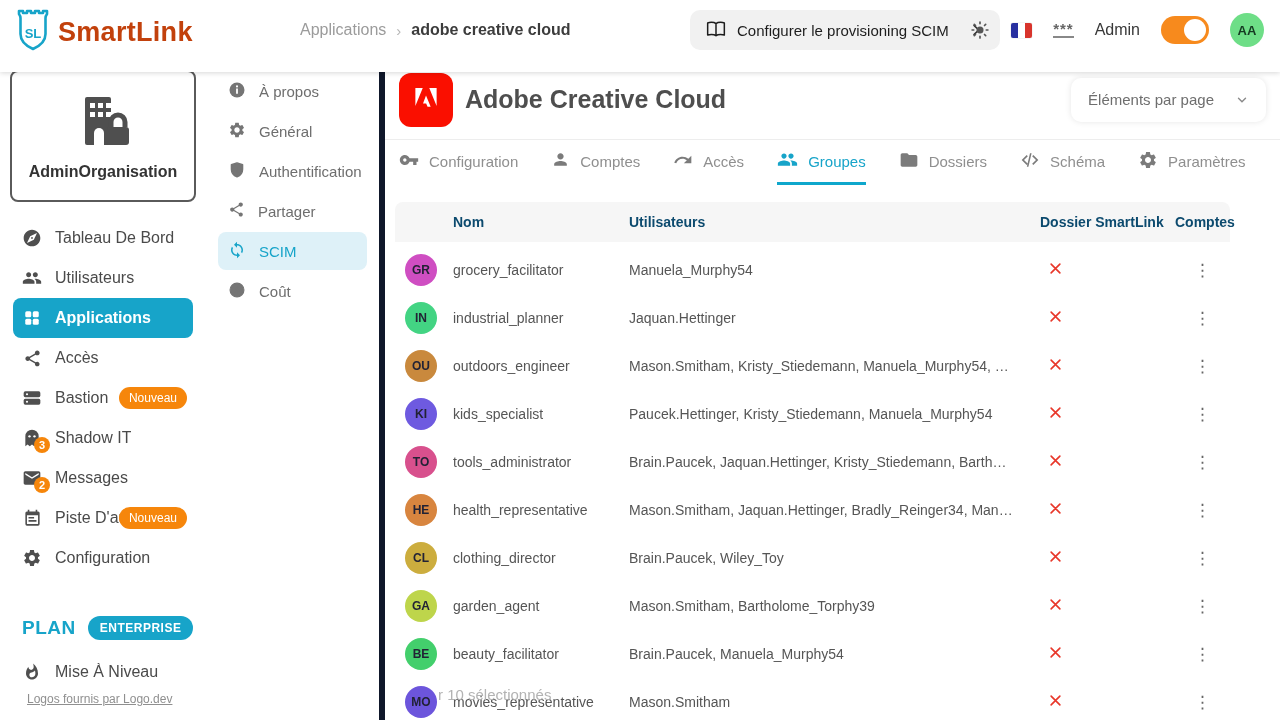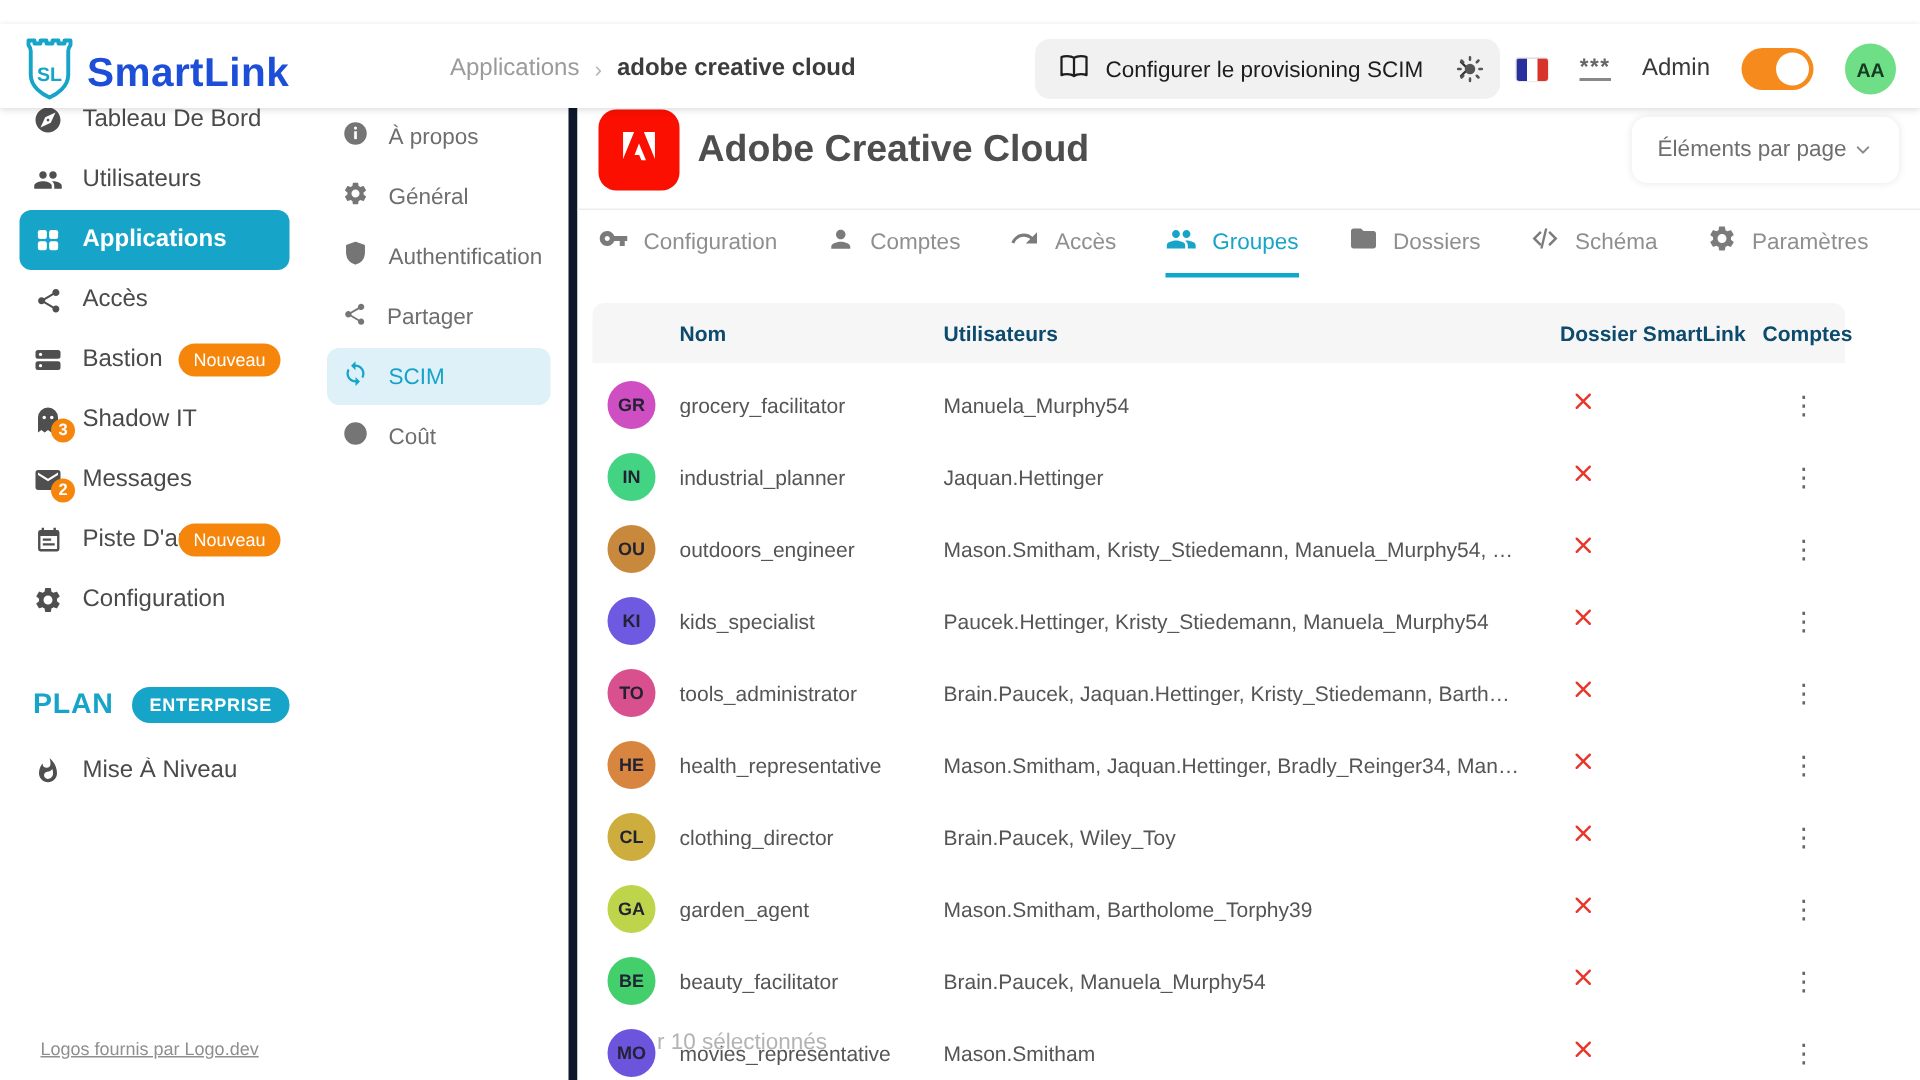--- a/index.html
+++ b/index.html
@@ -1,23 +1,23 @@
 <!DOCTYPE html>
 <html><head>
 <meta charset="utf-8">
 <style>
   * { margin:0; padding:0; box-sizing:border-box; }
   html,body { width:1280px; height:720px; overflow:hidden; background:#fff;
               font-family:"Liberation Sans", sans-serif; color:#444; }
 
   
-  .topbar { position:absolute; top:16px; left:0; width:1280px; height:56px; background:#fff;
+  .topbar { position:absolute; top:0; left:0; width:1280px; height:72px; background:#fff;
             box-shadow:0 1px 5px rgba(0,0,0,.16); z-index:20; }
   .brand { position:absolute; left:14px; top:8px; display:flex; align-items:center; gap:6px; }
-  .brand-name { font-size:27px; font-weight:bold; color:#1d4ed8; letter-spacing:.3px; }
+  .brand-name { font-size:27px; font-weight:bold; color:#c2410c; letter-spacing:.3px; }
   .crumbs { position:absolute; left:300px; top:0; height:60px; display:flex; align-items:center; gap:10px; font-size:16px; }
   .crumb-parent { color:#9b9b9b; }
   .crumb-sep { color:#b5b5b5; font-size:15px; }
   .crumb-current { color:#3c3c3c; font-weight:bold; }
   .scim-btn { position:absolute; left:690px; top:10px; height:40px; background:#f1f1f1; border:none;
               border-radius:10px; display:flex; align-items:center; gap:11px; padding:0 16px;
               font-size:15px; color:#1d1d1d; font-family:inherit; cursor:pointer; }
   .top-right { position:absolute; right:16px; top:0; height:60px; display:flex; align-items:center; gap:21px; }
   .icon-btn { background:none; border:none; cursor:pointer; display:flex; align-items:center; }
   .flag { width:21px; height:15px; border-radius:2px; overflow:hidden; display:flex; box-shadow:0 0 1px rgba(0,0,0,.4); }
@@ -61,21 +61,21 @@
   .sub-item svg { fill:#757575; flex-shrink:0; }
   .sub-item.active { background:#def1f8; color:#17a4c9; }
   .sub-item.active svg { fill:#17a4c9; }
 
   
   .main { flex:1; position:relative; background:#fff; }
   .app-header { height:80px; display:flex; align-items:center; padding:0 14px; border-bottom:1px solid #ededed; }
   .app-logo { width:54px; height:54px; border-radius:12px; background:#fa0f00; display:flex; align-items:center; justify-content:center; }
   .app-title { margin-left:12px; font-size:25px; font-weight:bold; color:#4e4e4e; }
   .per-page { margin-left:auto; height:44px; background:#fff; border:none; border-radius:10px;
-              box-shadow:0 0 6px rgba(0,0,0,.10); display:flex; align-items:center; gap:4px; padding:0 17px;
+              box-shadow:0 0 6px rgba(0,0,0,.10); display:flex; align-items:center; gap:21px; padding:0 17px;
               font-size:15px; color:#6e6e6e; font-family:inherit; cursor:pointer; }
 
   .tabs { height:45px; display:flex; align-items:stretch; padding:0 14px; gap:33px; }
   .tab { display:flex; align-items:center; gap:10px; font-size:15px; color:#8f8f8f;
          border-bottom:3px solid transparent; cursor:pointer; }
   .tab svg { fill:#7b7b7b; }
   .tab.active { color:#17a4c9; border-bottom-color:#0fa7cc; }
   .tab.active svg { fill:#17a4c9; }
 
   .table { margin:17px 50px 0 10px; }
@@ -148,20 +148,37 @@
     <button class="toggle">
         <span class="knob"></span>
       </button>
     <div class="user-avatar">AA</div>
   </div>
 </div>
 
 <div class="layout">
 
   <div class="sidebar">
+    <div class="org-card">
+      <span>
+        <svg width="64" height="58" viewBox="0 0 64 58">
+          <rect x="14" y="6" width="26" height="48" rx="2" fill="#4f4f4f"></rect>
+          <rect x="19" y="12" width="5" height="5" fill="#fff"></rect>
+            <rect x="27" y="12" width="5" height="5" fill="#fff"></rect>
+            <rect x="35" y="12" width="5" height="5" fill="#fff"></rect>
+          <rect x="19" y="21" width="5" height="5" fill="#fff"></rect>
+            <rect x="27" y="21" width="5" height="5" fill="#fff"></rect>
+            <rect x="35" y="21" width="5" height="5" fill="#fff"></rect>
+          <path d="M23 54 v-12 a5 5 0 0 1 10 0 v12 Z" fill="#fff"></path>
+          <path d="M40 36 v-5 a7 7 0 0 1 14 0 v5" fill="none" stroke="#4f4f4f" stroke-width="5"></path>
+          <rect x="36" y="36" width="22" height="18" rx="3" fill="#4f4f4f"></rect>
+        </svg>
+      </span>
+      <span class="org-name">AdminOrganisation</span>
+    </div>
 
     <div class="nav-item">
       <span class="icon-wrap">
         <svg width="20" height="20" viewBox="0 0 24 24" class="dim">
             <path d="M12 10.9c-.61 0-1.1.49-1.1 1.1s.49 1.1 1.1 1.1 1.1-.49 1.1-1.1-.49-1.1-1.1-1.1zM12 2C6.48 2 2 6.48 2 12s4.48 10 10 10 10-4.48 10-10S17.52 2 12 2zm2.19 12.19L6 18l3.81-8.19L18 6l-3.81 8.19z"></path>
           </svg>
       </span>
       <span class="nav-label">Tableau De Bord</span>
     </div>
 

